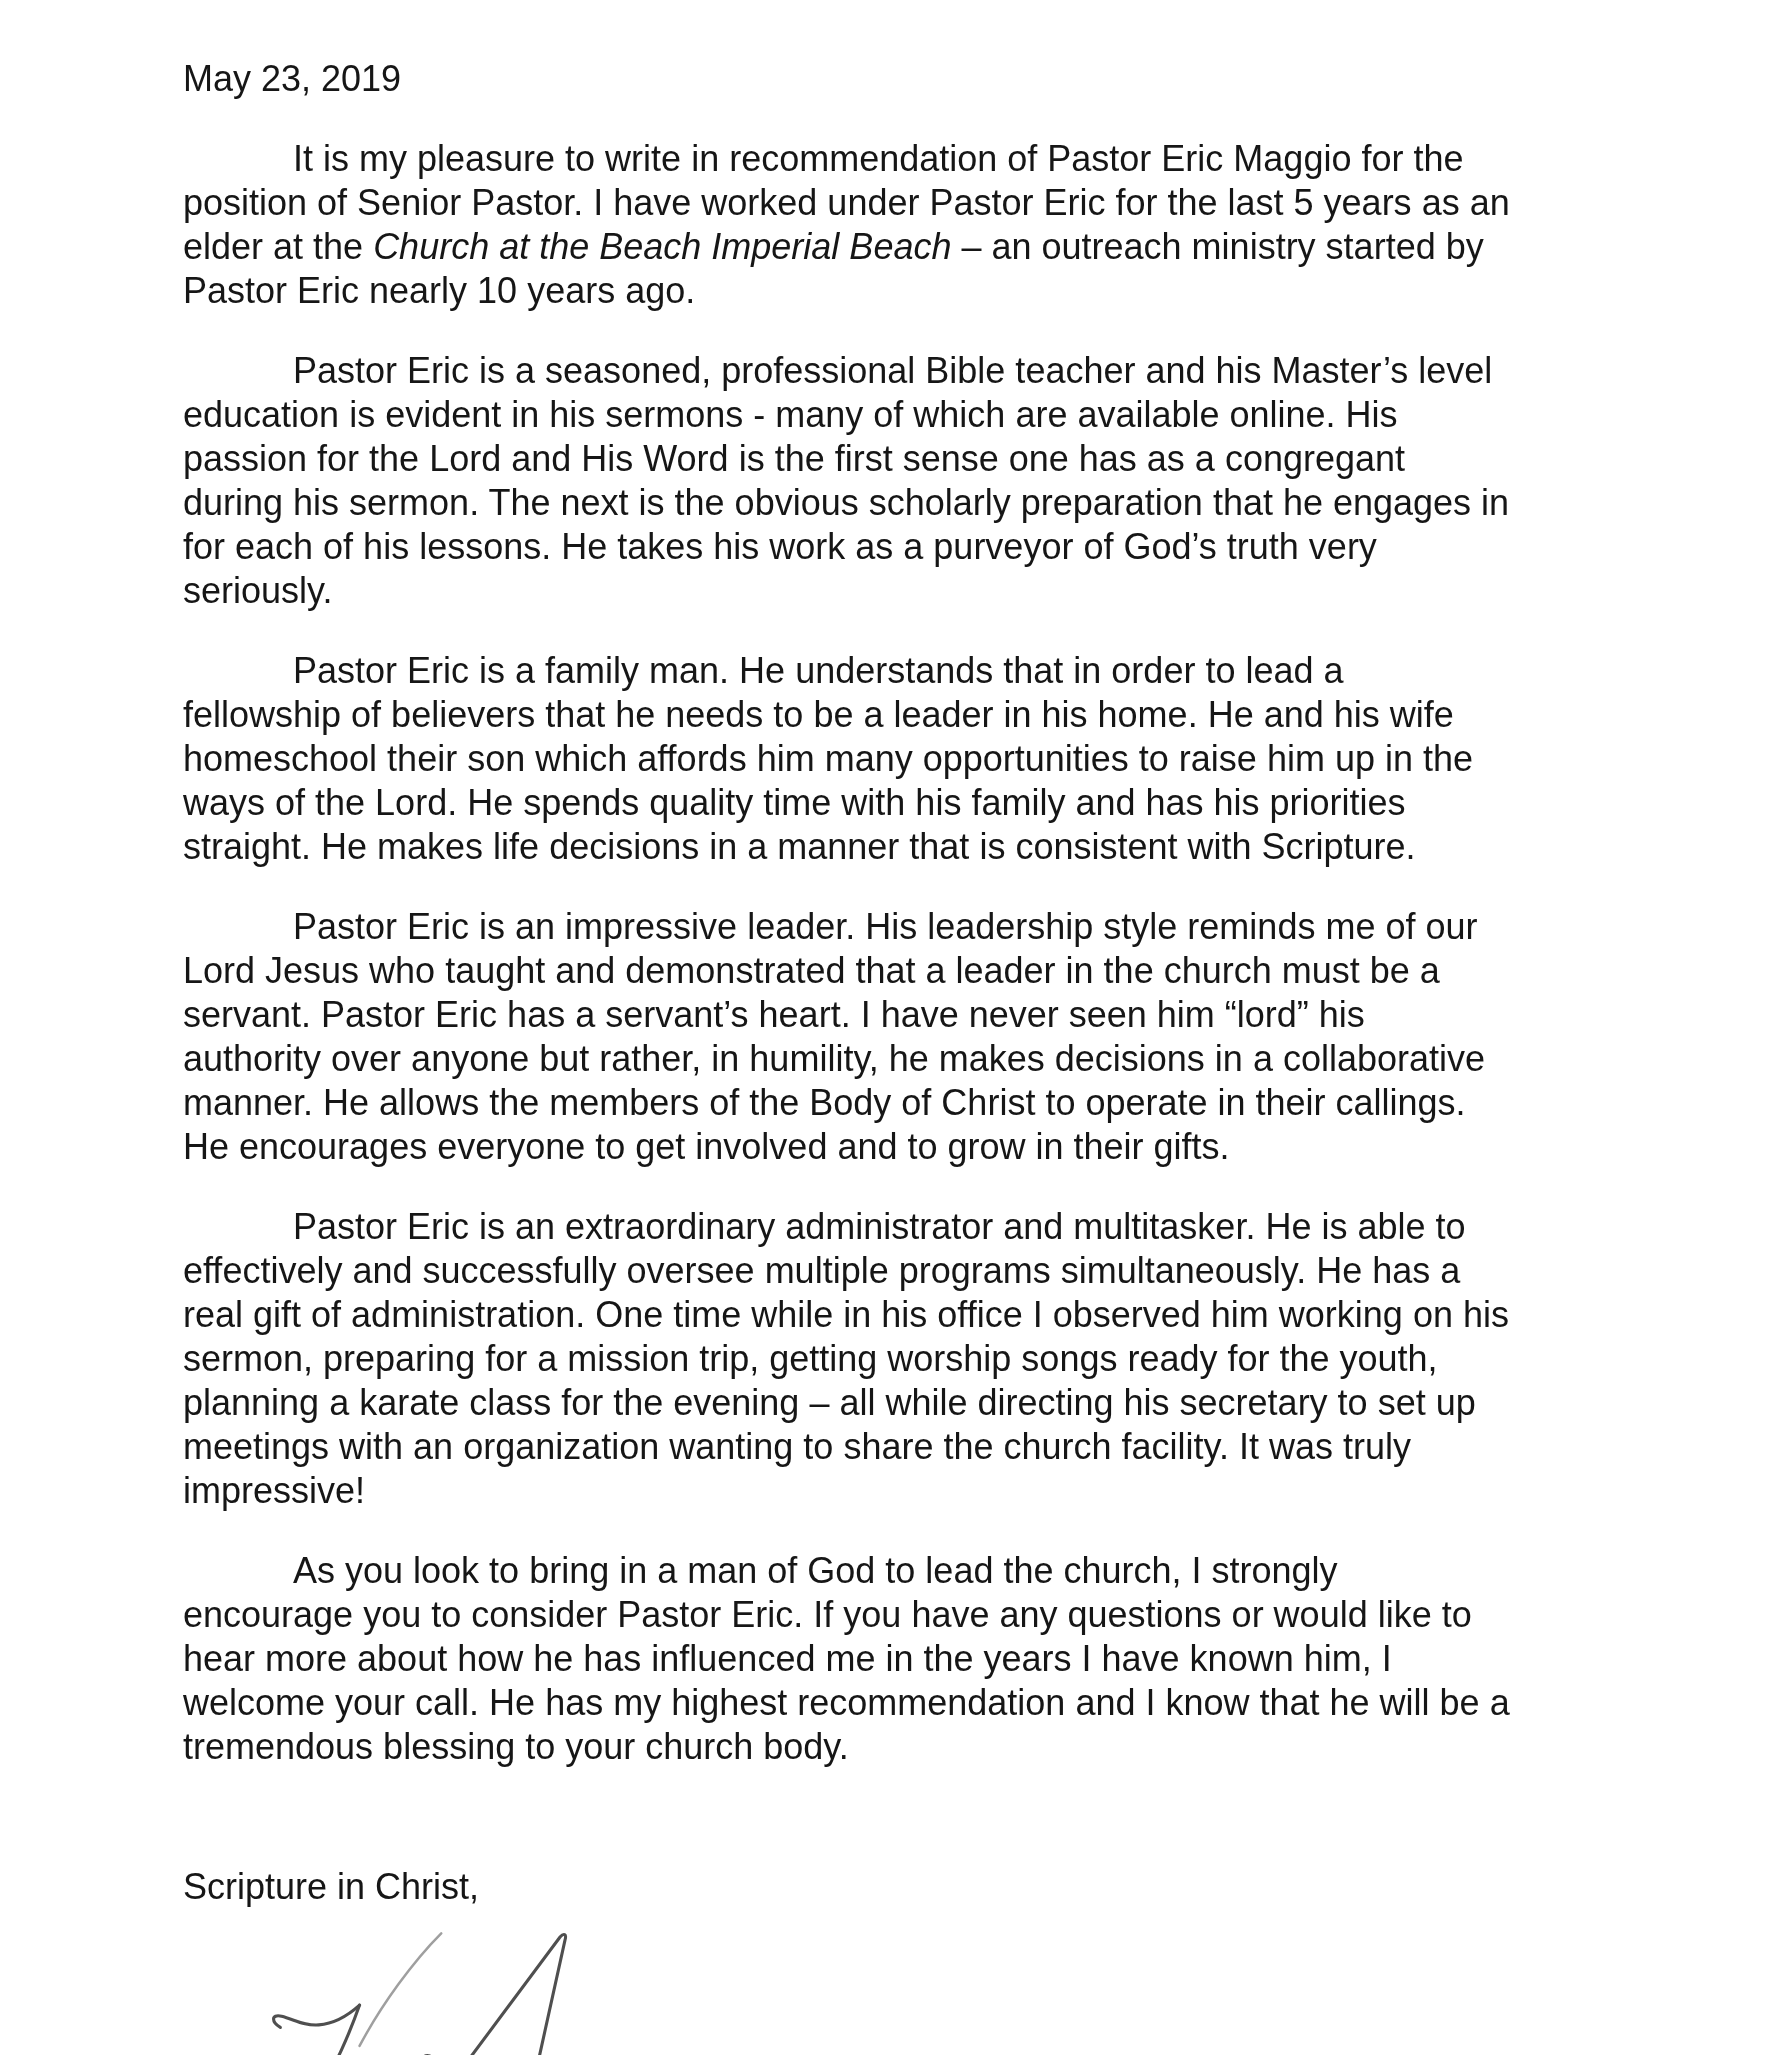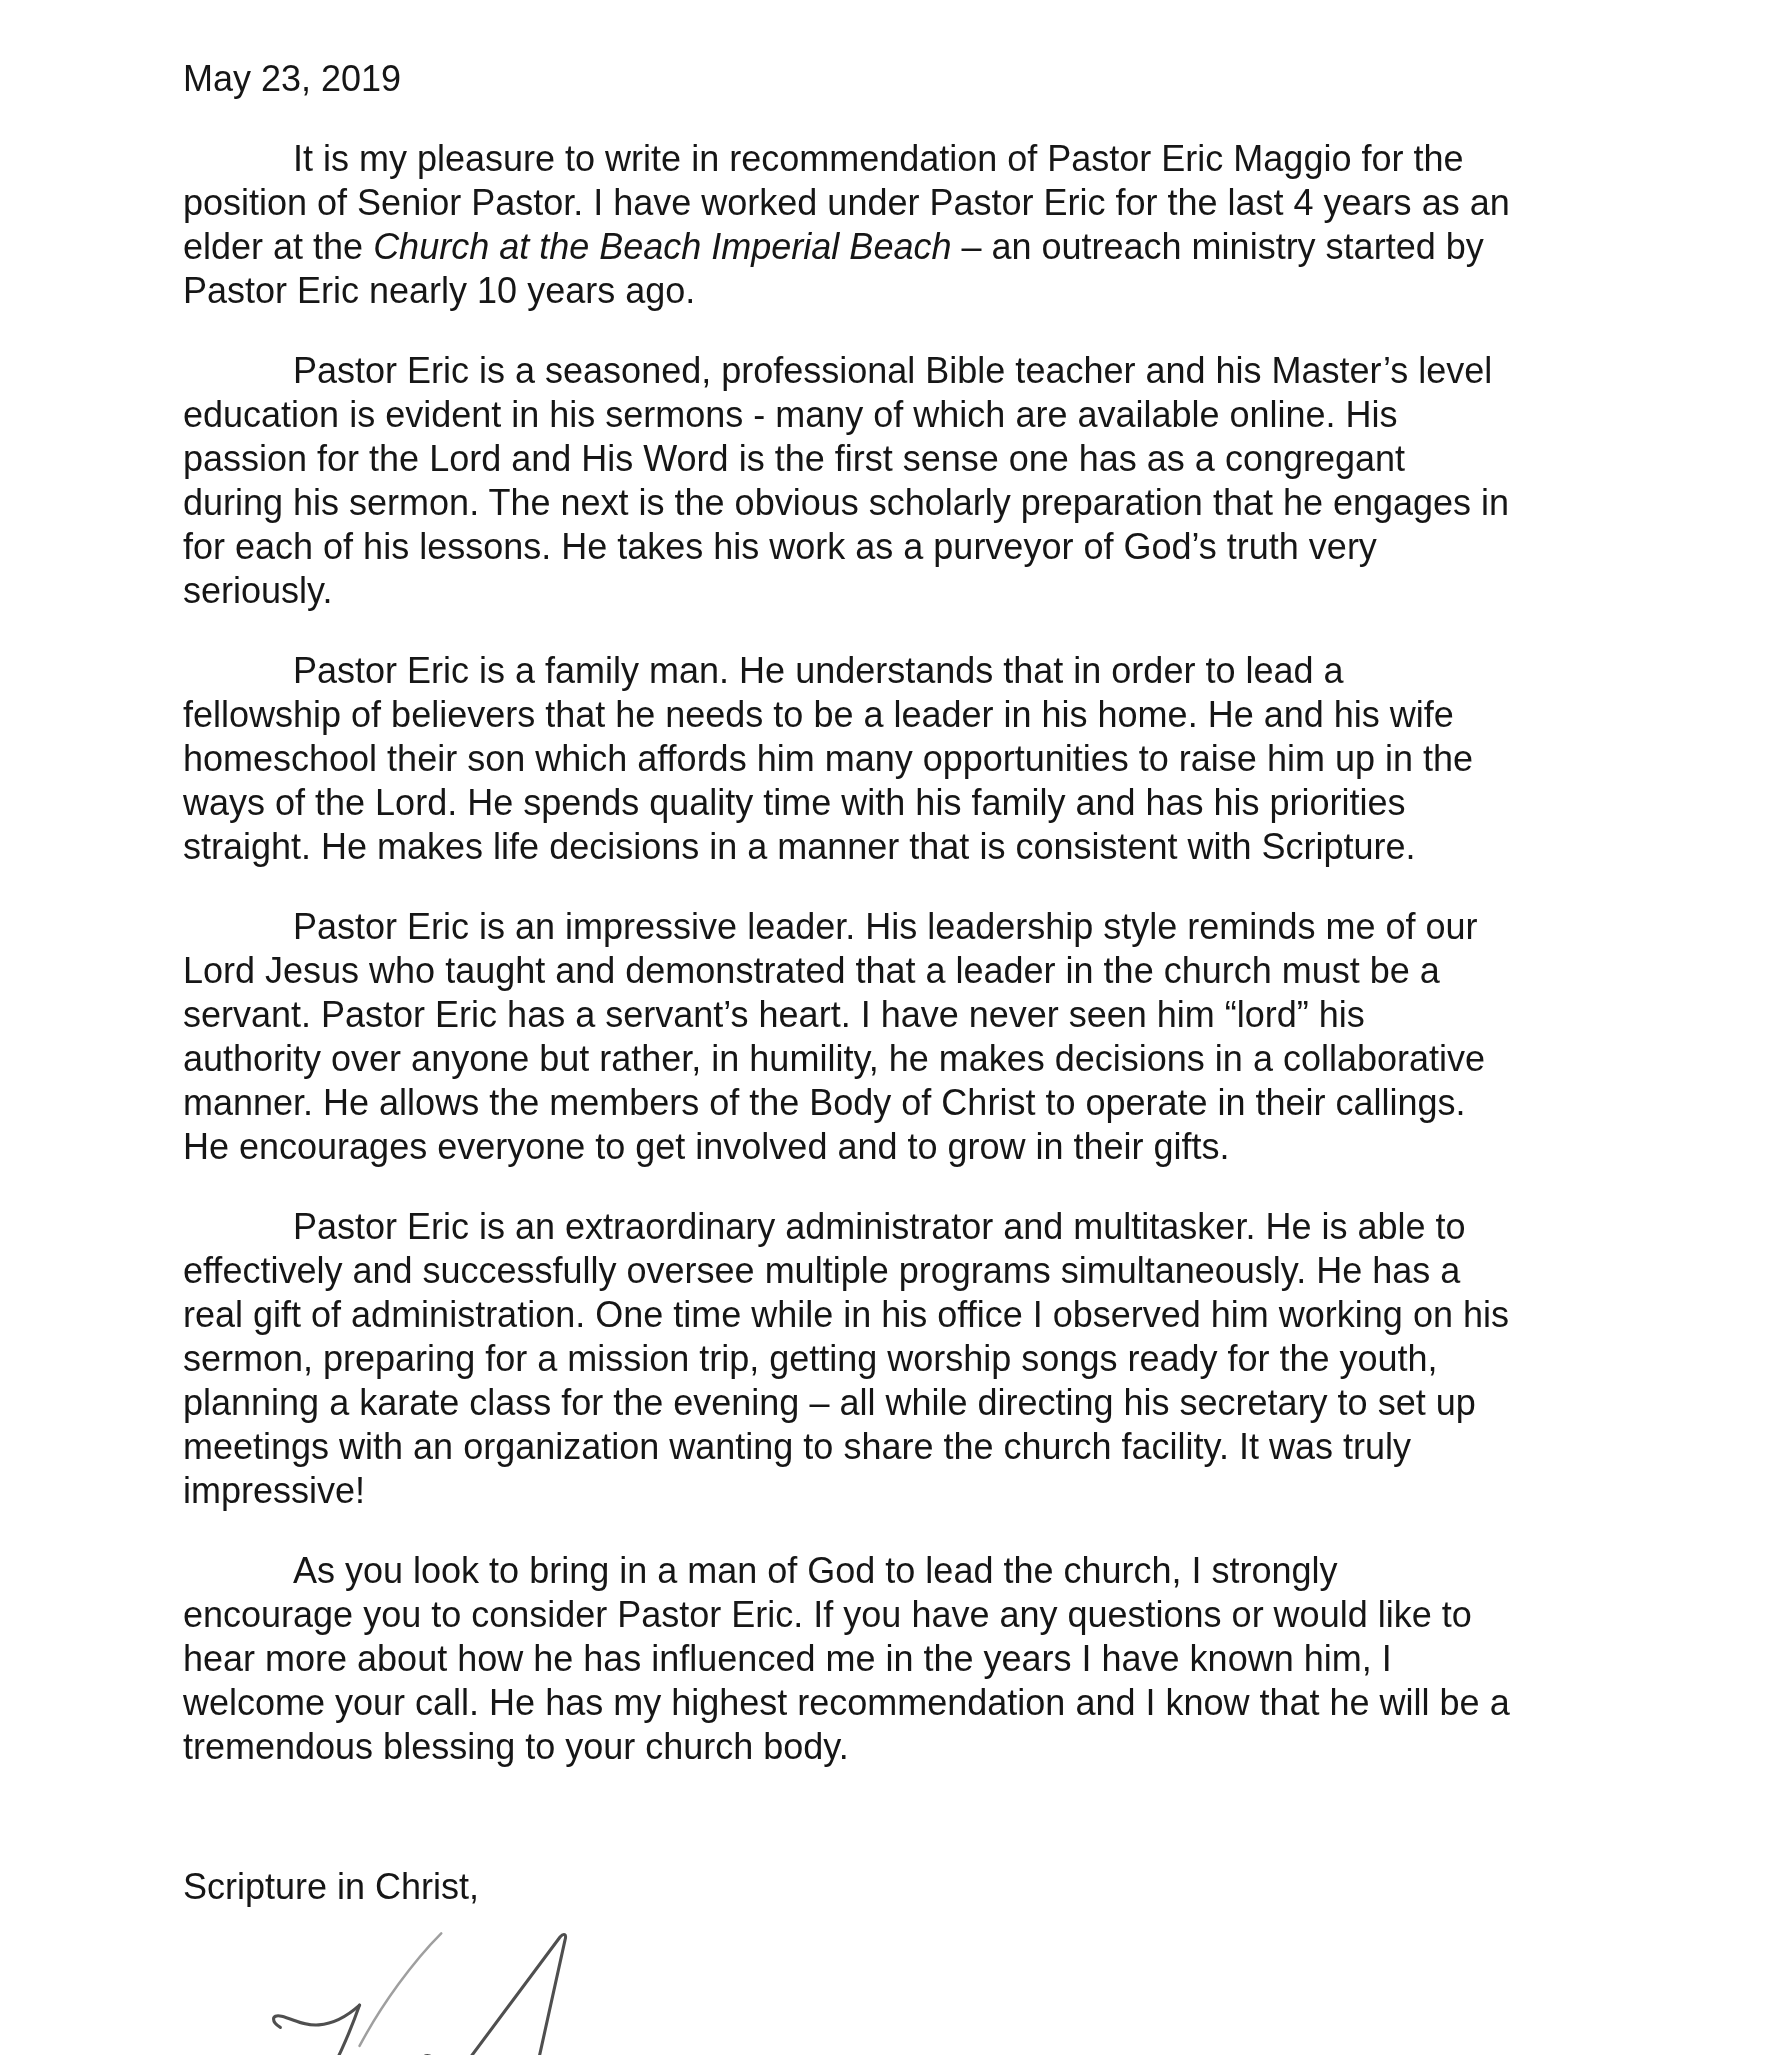--- a/index.html
+++ b/index.html
@@ -45,21 +45,21 @@
 </style>
 </head>
 <body>
 
 <div class="page">
 
   <p class="line-block">May 23, 2019</p>
 
 
   <div>
-      <p class="para"><span>It is my pleasure to write in recommendation of Pastor Eric Maggio for the position of Senior Pastor. I have worked under Pastor Eric for the last 4 years as an elder at the </span><em>Church at the Beach Imperial Beach</em><span> – an outreach ministry started by Pastor Eric nearly 10 years ago.</span></p>
+      <p class="para"><span>It is my pleasure to write in recommendation of Pastor Eric Maggio for the position of Senior Pastor. I have worked under Pastor Eric for the last 5 years as an elder at the </span><em>Church at the Beach Imperial Beach</em><span> – an outreach ministry started by Pastor Eric nearly 10 years ago.</span></p>
       <p class="para"><span>Pastor Eric is a seasoned, professional Bible teacher and his Master’s level education is evident in his sermons - many of which are available online.  His passion for the Lord and His Word is the first sense one has as a congregant during his sermon. The next is the obvious scholarly preparation that he engages in for each of his lessons. He takes his work as a purveyor of God’s truth very seriously.</span></p>
       <p class="para"><span>Pastor Eric is a family man. He understands that in order to lead a fellowship of believers that he needs to be a leader in his home. He and his wife homeschool their son which affords him many opportunities to raise him up in the ways of the Lord. He spends quality time with his family and has his priorities straight. He makes life decisions in a manner that is consistent with Scripture.</span></p>
       <p class="para"><span>Pastor Eric is an impressive leader. His leadership style reminds me of our Lord Jesus who taught and demonstrated that a leader in the church must be a servant. Pastor Eric has a servant’s heart. I have never seen him “lord” his authority over anyone but rather, in humility, he makes decisions in a collaborative manner. He allows the members of the Body of Christ to operate in their callings. He encourages everyone to get involved and to grow in their gifts.</span></p>
       <p class="para"><span>Pastor Eric is an extraordinary administrator and multitasker.  He is able to effectively and successfully oversee multiple programs simultaneously. He has a real gift of administration. One time while in his office I observed him working on his sermon, preparing for a mission trip, getting worship songs ready for the youth, planning a karate class for the evening – all while directing his secretary to set up meetings with an organization wanting to share the church facility. It was truly impressive!</span></p>
       <p class="para"><span>As you look to bring in a man of God to lead the church, I strongly encourage you to consider Pastor Eric. If you have any questions or would like to hear more about how he has influenced me in the years I have known him, I welcome your call. He has my highest recommendation and I know that he will be a tremendous blessing to your church body.</span></p>
     </div>
 
   <p class="closing">Scripture in Christ,</p>
 
   <svg class="signature" viewBox="0 0 820 320" fill="none" xmlns="http://www.w3.org/2000/svg">

